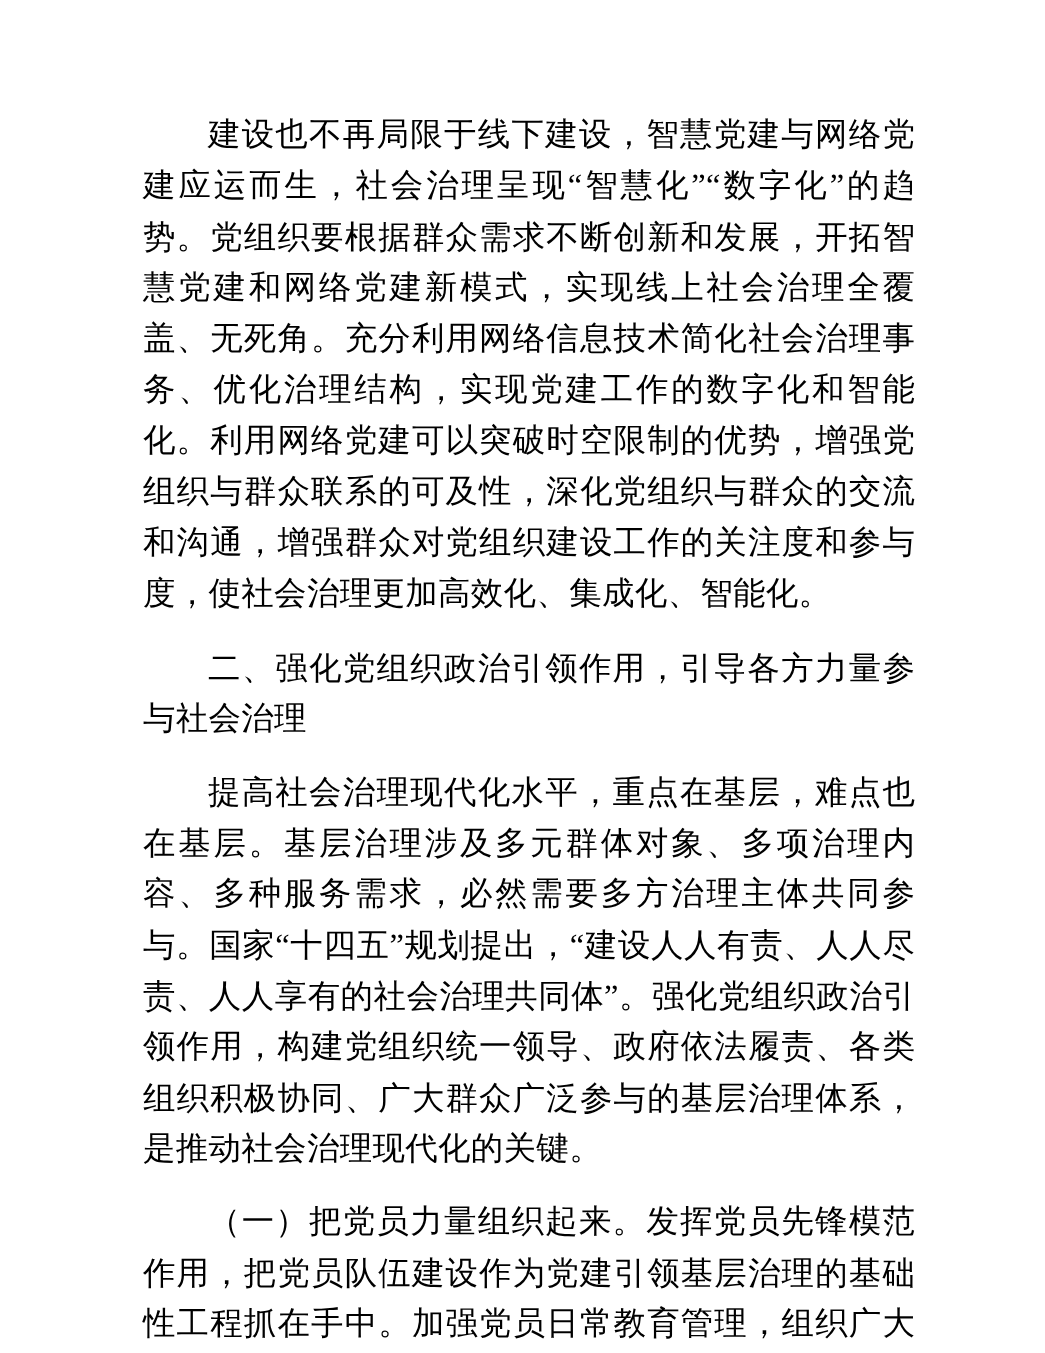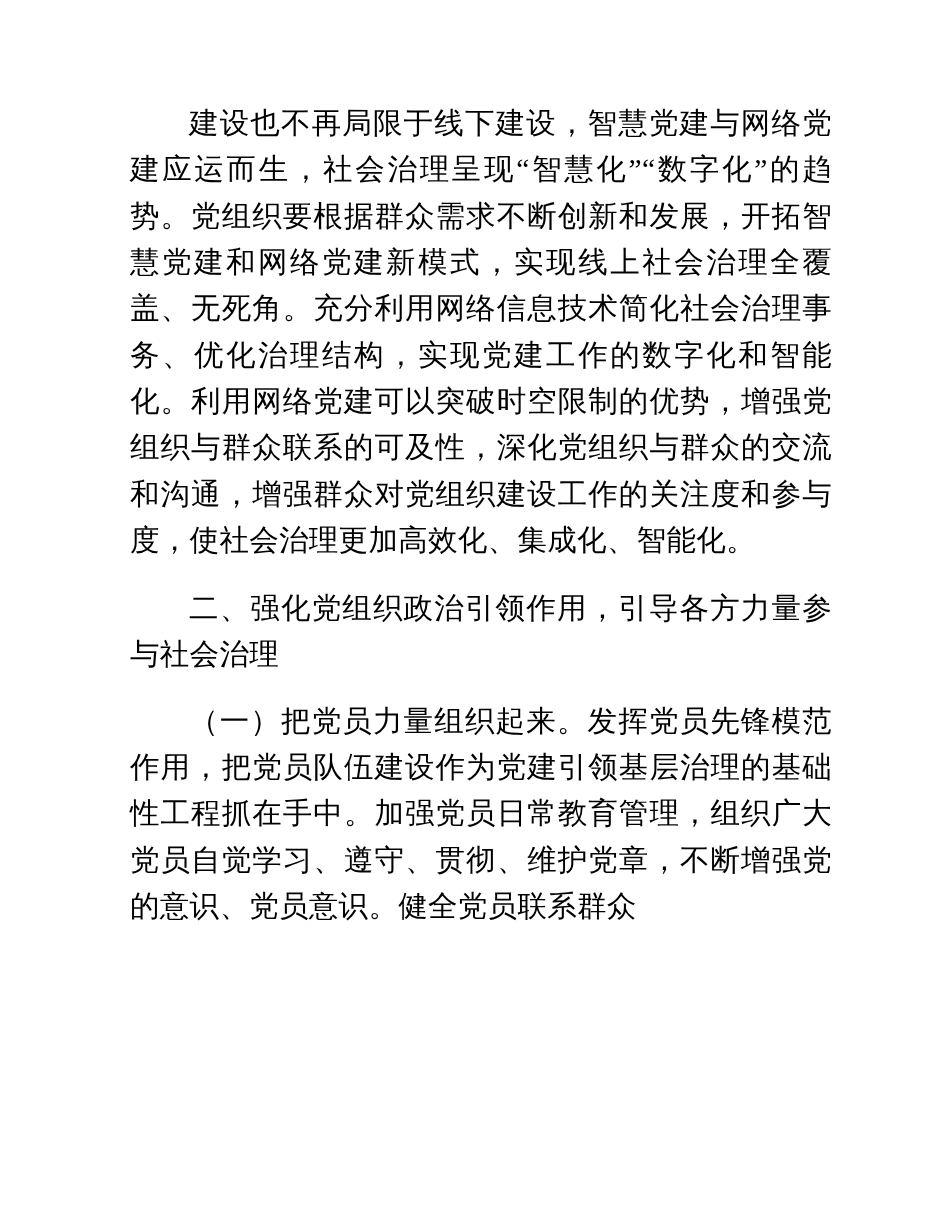--- a/index.html
+++ b/index.html
@@ -45,15 +45,16 @@
     margin-top: 20px;
   }
 </style>
 </head>
 <body>
 
 <div class="page">
   <div class="doc-body">
     <p class="para">建设也不再局限于线下建设，智慧党建与网络党建应运而生，社会治理呈现“智慧化”“数字化”的趋势。党组织要根据群众需求不断创新和发展，开拓智慧党建和网络党建新模式，实现线上社会治理全覆盖、无死角。充分利用网络信息技术简化社会治理事务、优化治理结构，实现党建工作的数字化和智能化。利用网络党建可以突破时空限制的优势，增强党组织与群众联系的可及性，深化党组织与群众的交流和沟通，增强群众对党组织建设工作的关注度和参与度，使社会治理更加高效化、集成化、智能化。</p>
     <p class="para heading">二、强化党组织政治引领作用，引导各方力量参与社会治理</p>
+    <p class="para tight">提高社会治理现代化水平，重点在基层，难点也在基层。基层治理涉及多元群体对象、多项治理内容、多种服务需求，必然需要多方治理主体共同参与。国家“十四五”规划提出，“建设人人有责、人人尽责、人人享有的社会治理共同体”。强化党组织政治引领作用，构建党组织统一领导、政府依法履责、各类组织积极协同、广大群众广泛参与的基层治理体系，是推动社会治理现代化的关键。</p>
     <p class="para sub">（一）把党员力量组织起来。发挥党员先锋模范作用，把党员队伍建设作为党建引领基层治理的基础性工程抓在手中。加强党员日常教育管理，组织广大党员自觉学习、遵守、贯彻、维护党章，不断增强党的意识、党员意识。健全党员联系群众</p>
   </div>
 </div>
 
 </body></html>

